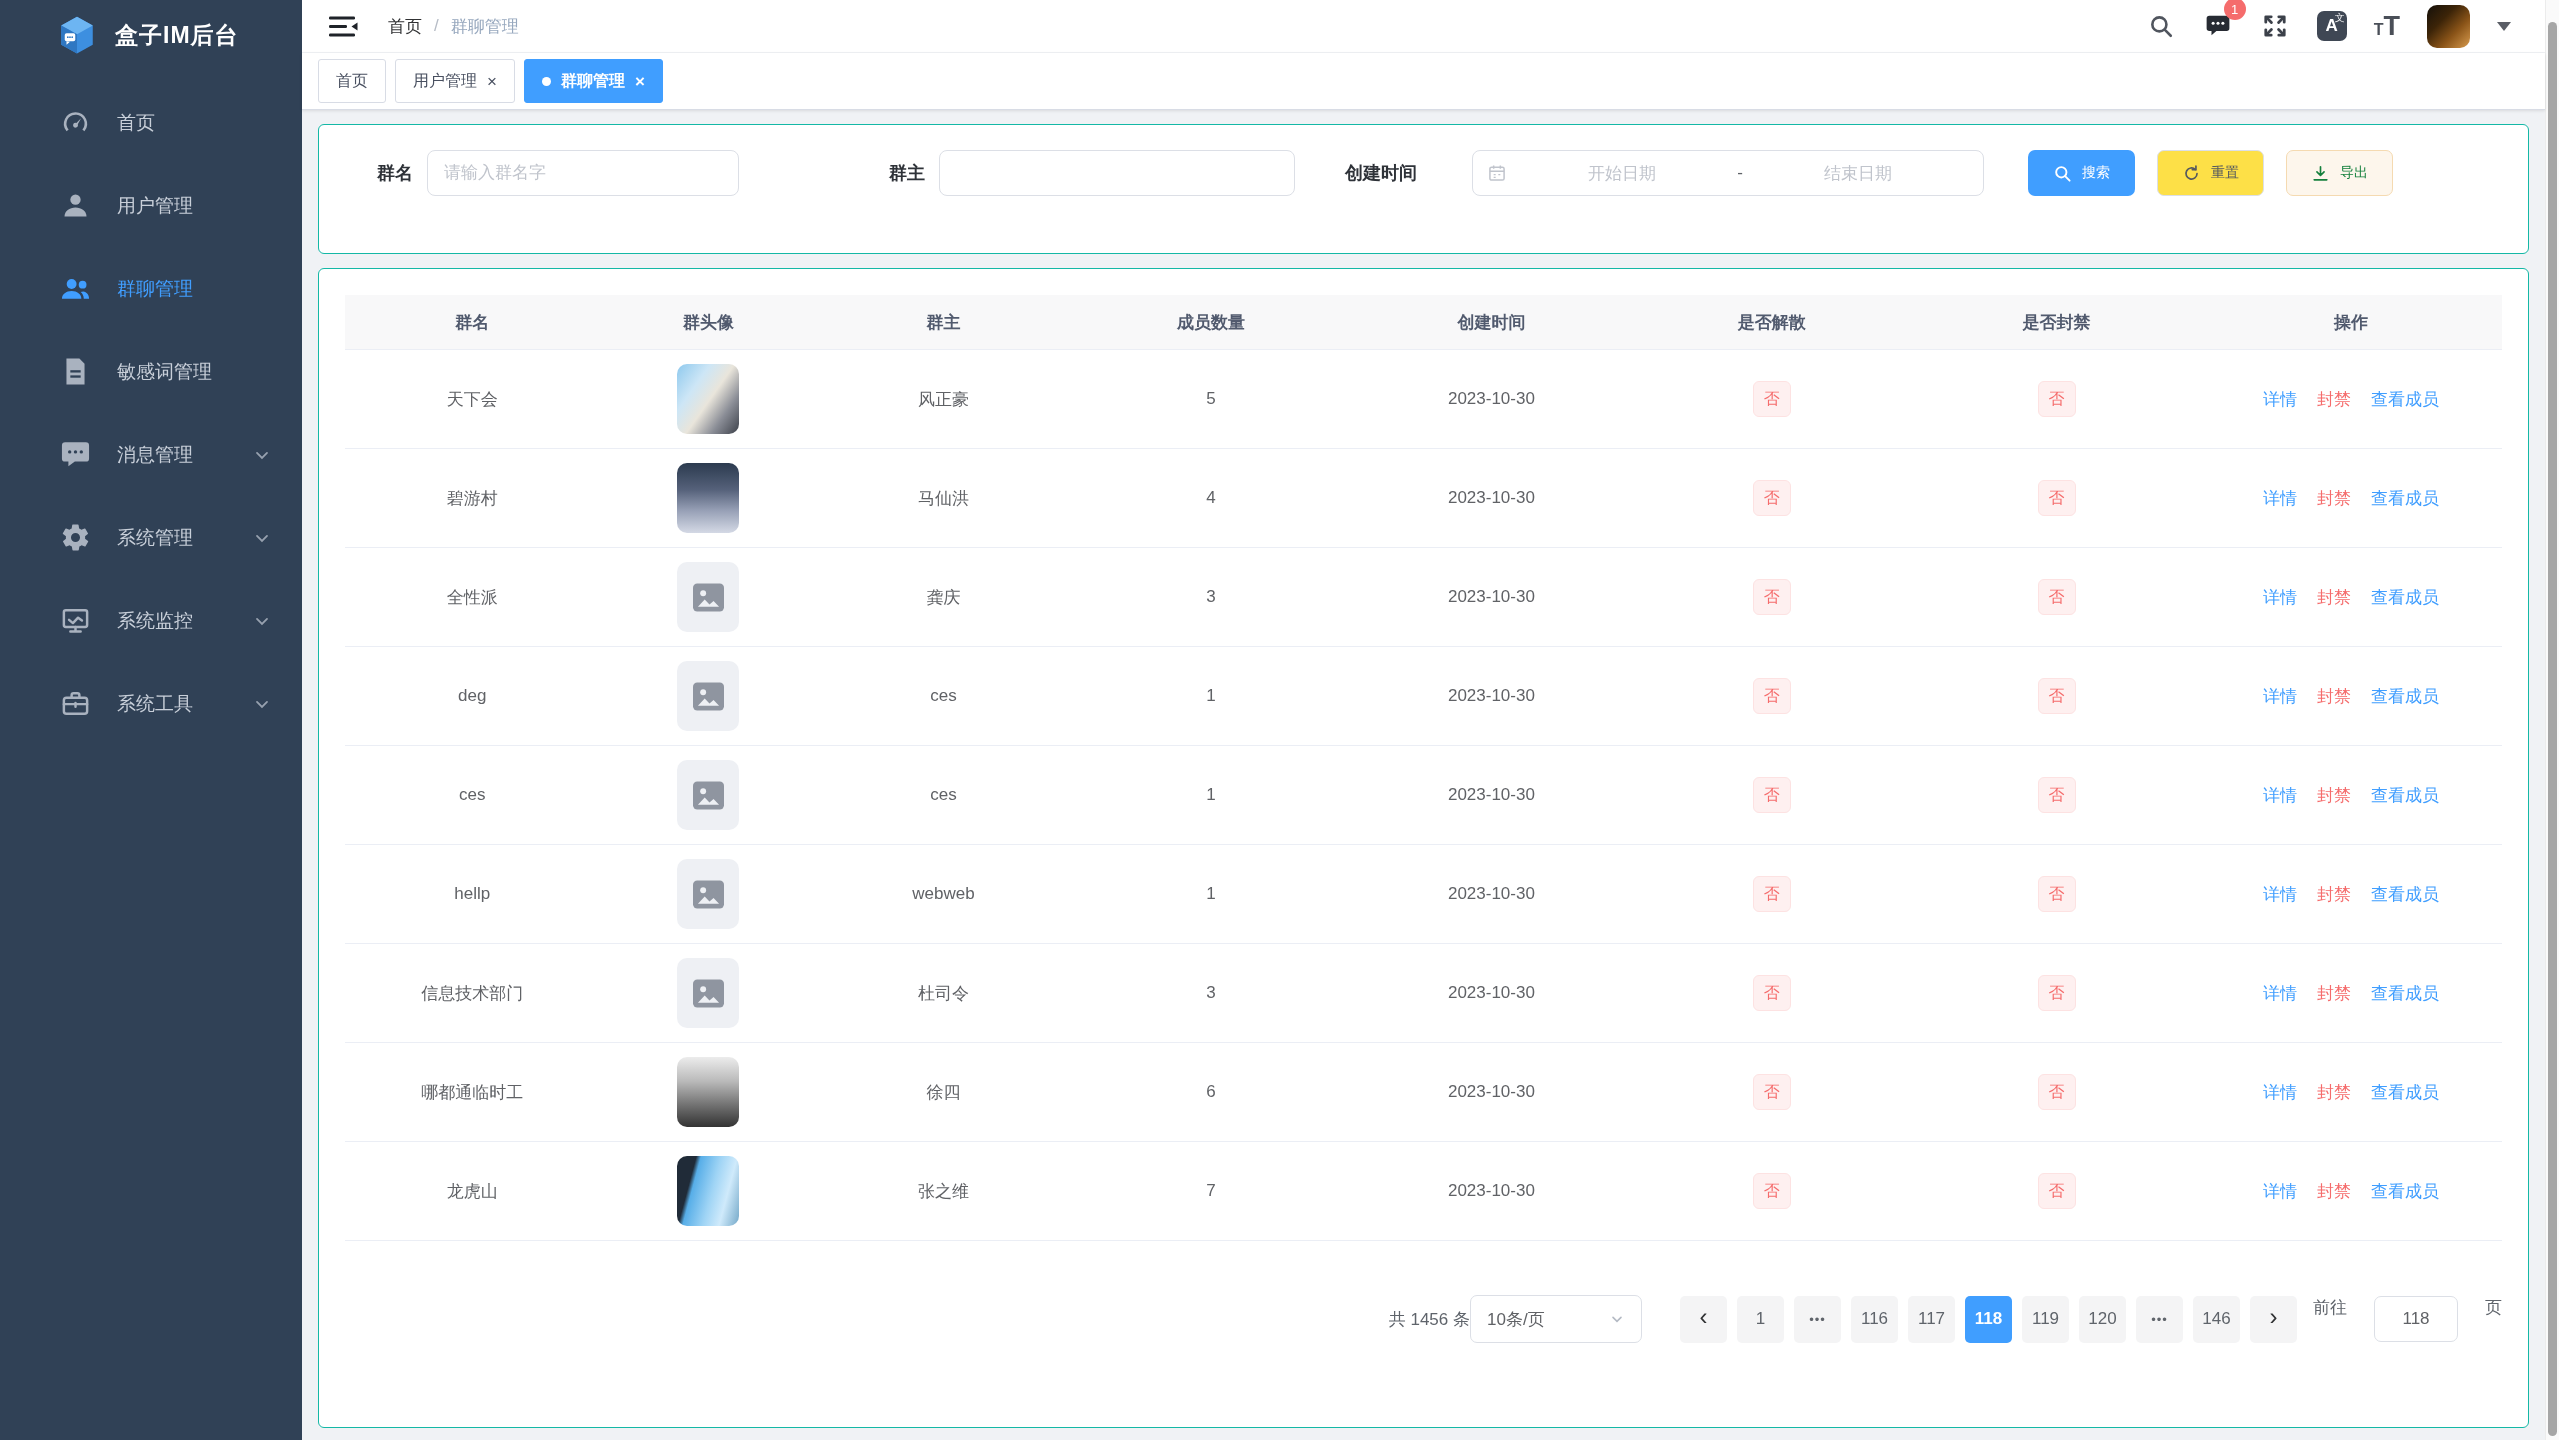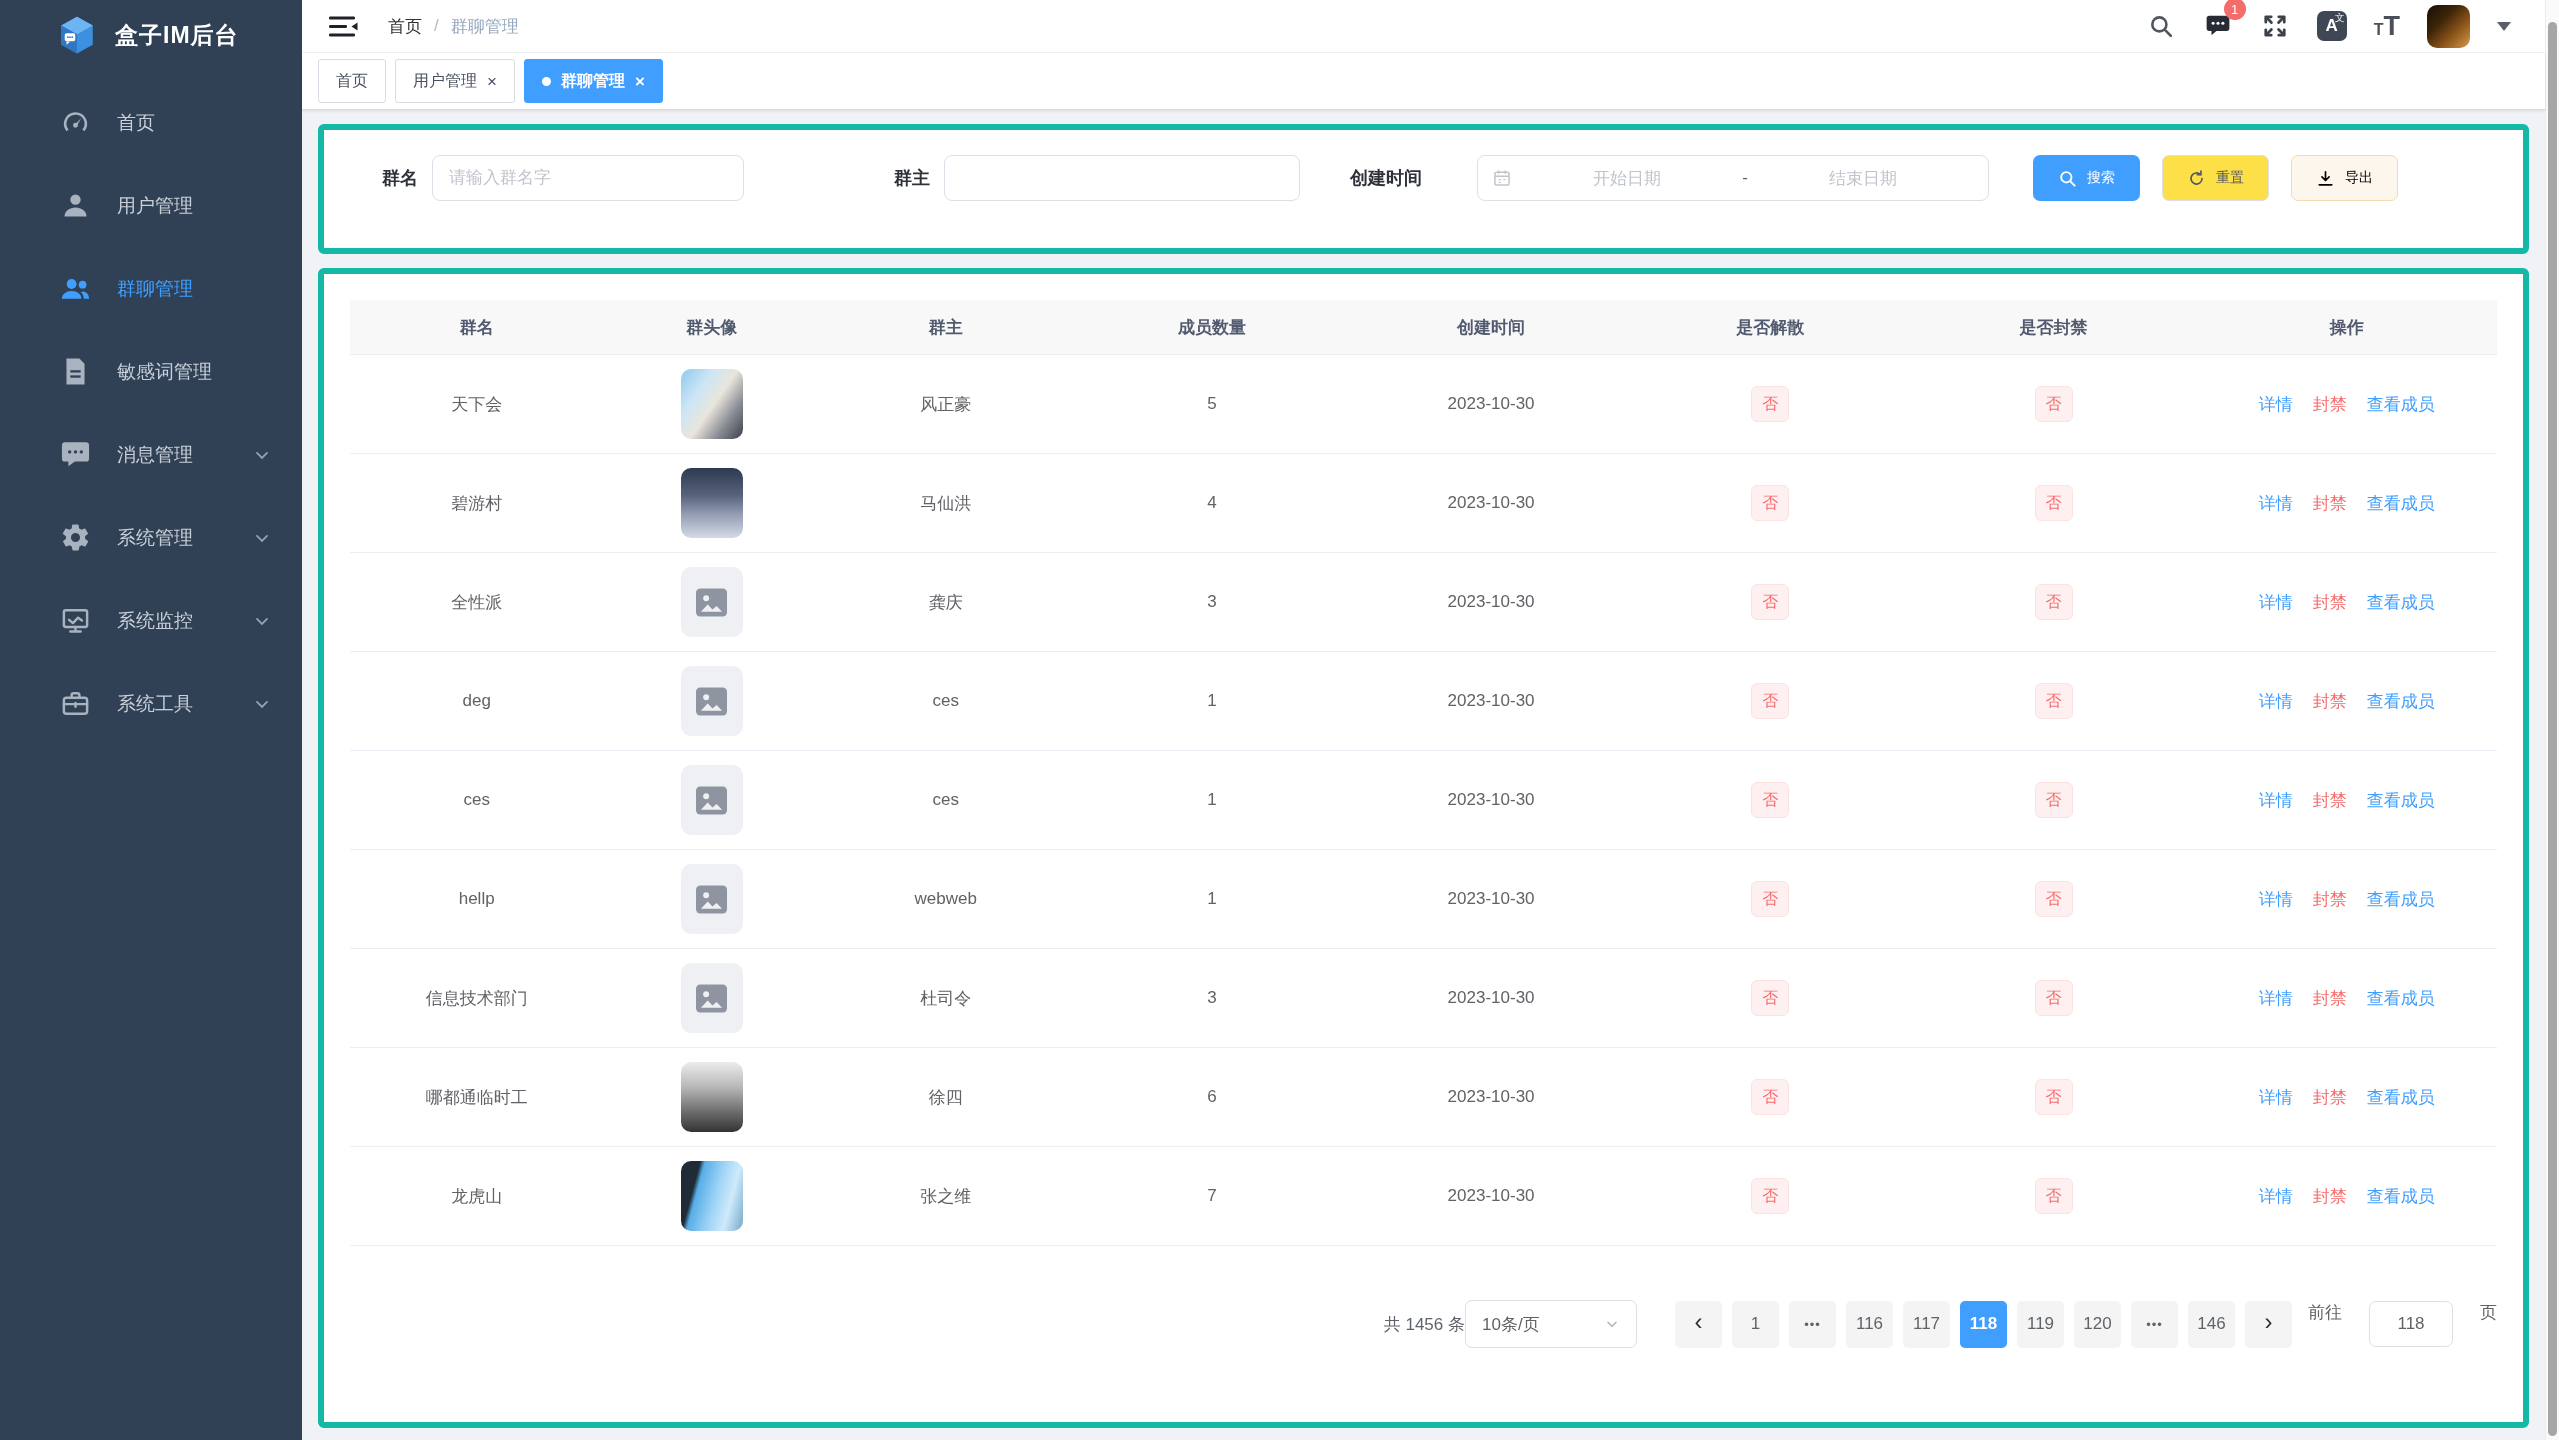--- a/index.html
+++ b/index.html
@@ -50,21 +50,21 @@
   .tabsbar{height:56px;background:#fff;display:flex;align-items:center;padding-left:16px;gap:9px;
            border-bottom:1px solid #d8dce5;box-shadow:0 1px 3px rgba(0,0,0,.10);position:relative;z-index:1;}
   .tab{height:42px;border:1px solid #d8dce5;background:#fff;color:#495060;font-size:16px;display:flex;align-items:center;
        padding:0 17px;gap:10px;cursor:pointer;border-radius:3px;white-space:nowrap;}
   .tab .dot{width:9px;height:9px;border-radius:50%;background:#fff;}
   .tab.active{background:#409eff;border-color:#409eff;color:#fff;font-weight:700;}
   .tab .close{font-size:17px;line-height:1;}
 
   
   .content{flex:1;padding:14px 16px 12px;display:flex;flex-direction:column;gap:14px;overflow:hidden;box-sizing:border-box;}
-  .card{background:#fff;border:6px solid #14b8a6;border-radius:6px;box-sizing:border-box;}
+  .card{background:#fff;border:1px solid #14b8a6;border-radius:6px;box-sizing:border-box;}
 
   
   .search-card{height:130px;min-height:130px;}
   .search-form{display:flex;align-items:center;margin-top:25px;height:46px;}
   .f-label{font-size:18px;font-weight:700;color:#2e3238;white-space:nowrap;}
   .fi{display:flex;align-items:center;gap:14px;}
   .fi-name{margin-left:58px;}
   .fi-owner{margin-left:150px;}
   .fi-date{margin-left:50px;}
   .inp{height:46px;border:1px solid #dcdfe6;border-radius:8px;background:#fff;box-sizing:border-box;font-size:17px;
@@ -76,21 +76,21 @@
          padding:0 14px;box-sizing:border-box;color:#c0c4cc;font-size:17px;background:#fff;cursor:pointer;margin-left:41px;}
   .range .cal{width:20px;height:20px;display:flex;margin-right:4px;}
   .range .ph{flex:1;text-align:center;}
   .range .sep{color:#5f6368;padding:0 4px;}
   .btns{margin-left:44px;display:flex;gap:22px;}
   .btn{height:46px;border-radius:7px;font-size:14px;display:flex;align-items:center;gap:10px;padding:0 24px;
        border:1px solid transparent;cursor:pointer;white-space:nowrap;font-family:inherit;}
   .btn svg{width:19px;height:19px;}
   .btn-primary{background:#409eff;color:#fff;}
   .btn-plain{background:#fde047;border-color:#dcdfe6;color:#55595f;justify-content:center;}
-  .btn-warn{background:#fdf6ec;border-color:#f5dab1;color:#000000;}
+  .btn-warn{background:#fdf6ec;border-color:#f5dab1;color:#15803d;}
 
   
   .table-card{flex:1;display:flex;flex-direction:column;padding:26px 26px 0;overflow:hidden;}
   table{width:100%;border-collapse:collapse;table-layout:fixed;font-size:17px;}
   thead th{background:#f8f8f9;color:#515a6e;font-weight:700;height:52px;text-align:center;border-bottom:1px solid #ebeef5;}
   tbody td{height:96px;border-bottom:1px solid #ebeef5;text-align:center;color:#606266;}
   .avatar{width:62px;height:70px;border-radius:10px;margin:0 auto;}
   .avatar.ph{background:#eef0f4;display:flex;align-items:center;justify-content:center;}
   .avatar.ph svg{width:35px;height:31px;}
   .tag{display:inline-block;padding:9px 10px;background:#fef0f0;border:1px solid #fde2e2;border-radius:6px;

